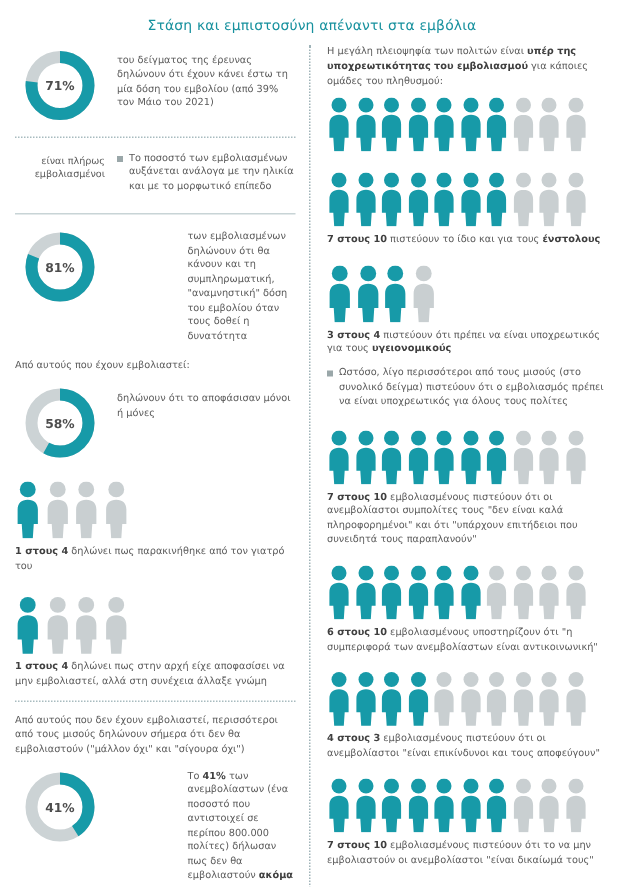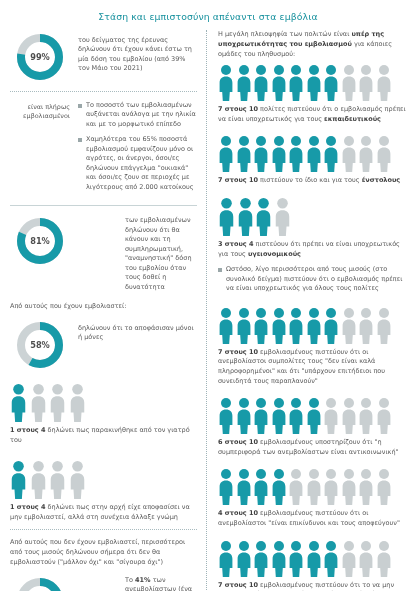--- a/index.html
+++ b/index.html
@@ -108,42 +108,38 @@
     <div class="col col-left">
 
       <div class="block">
         <div class="donut-row">
           <div class="donut-wrap">
             <div class="donut">
               <svg width="54" height="54" viewBox="0 0 54 54" aria-hidden="true">
                 <circle cx="27" cy="27" r="19" fill="none" stroke="#ccd3d5" stroke-width="8"></circle>
                 <circle cx="27" cy="27" r="19" fill="none" stroke="#179aa8" stroke-width="8" stroke-dasharray="91.9 27.5" stroke-dashoffset="0" transform="rotate(-90 27 27)"></circle>
               </svg>
-              <div class="pct">99%</div>
+              <div class="pct">71%</div>
             </div>
           </div>
           <div class="donut-text">του δείγματος της έρευνας δηλώνουν ότι έχουν κάνει έστω τη μία δόση του εμβολίου (από 39% τον Μάιο του 2021)</div>
         </div>
       </div>
 
       <div class="sep"></div>
 
       <div class="block">
         <div class="donut-row">
           <div class="donut-wrap">
             <div class="donut-caption">είναι πλήρως εμβολιασμένοι</div>
           </div>
           <div class="bullets">
             <div class="bullet">
               <span class="bsq"></span>
               <span class="btxt">Το ποσοστό των εμβολιασμένων αυξάνεται ανάλογα με την ηλικία και με το μορφωτικό επίπεδο</span>
-            </div>
-            <div class="bullet">
-              <span class="bsq"></span>
-              <span class="btxt">Χαμηλότερα του 65% ποσοστά εμβολιασμού εμφανίζουν μόνο οι αγρότες, οι άνεργοι, όσοι/ες δηλώνουν επάγγελμα "οικιακά" και όσοι/ες ζουν σε περιοχές με λιγότερους από 2.000 κατοίκους</span>
             </div>
           </div>
         </div>
       </div>
 
       <div class="sep solid"></div>
 
       <div class="block">
         <div class="donut-row">
           <div class="donut-wrap">
@@ -291,23 +287,20 @@
             </svg>
             <svg class="person" width="16" height="36" viewBox="0 0 16 36">
               <circle cx="8" cy="5" r="5" fill="#c9cfd1"></circle>
               <path d="M8 11.5c-4.1 0-6.4 2.3-6.4 6.3v9.1h2.6l.6 9h6.4l.6-9h2.6v-9.1c0-4-2.3-6.3-6.4-6.3z" fill="#c9cfd1"></path>
             </svg>
             <svg class="person" width="16" height="36" viewBox="0 0 16 36">
               <circle cx="8" cy="5" r="5" fill="#c9cfd1"></circle>
               <path d="M8 11.5c-4.1 0-6.4 2.3-6.4 6.3v9.1h2.6l.6 9h6.4l.6-9h2.6v-9.1c0-4-2.3-6.3-6.4-6.3z" fill="#c9cfd1"></path>
             </svg>
           </div>
-        <div class="caption">
-          <span class="b">7 στους 10</span><span> πολίτες πιστεύουν ότι ο εμβολιασμός πρέπει να είναι υποχρεωτικός για τους </span><span class="b">εκπαιδευτικούς</span>
-        </div>
       </div>
 
       <div class="spacer-10"></div>
 
       <div class="block">
         <div class="people">
             <svg class="person" width="16" height="36" viewBox="0 0 16 36">
               <circle cx="8" cy="5" r="5" fill="#179aa8"></circle>
               <path d="M8 11.5c-4.1 0-6.4 2.3-6.4 6.3v9.1h2.6l.6 9h6.4l.6-9h2.6v-9.1c0-4-2.3-6.3-6.4-6.3z" fill="#179aa8"></path>
             </svg>
@@ -525,21 +518,21 @@
             <svg class="person" width="16" height="36" viewBox="0 0 16 36">
               <circle cx="8" cy="5" r="5" fill="#c9cfd1"></circle>
               <path d="M8 11.5c-4.1 0-6.4 2.3-6.4 6.3v9.1h2.6l.6 9h6.4l.6-9h2.6v-9.1c0-4-2.3-6.3-6.4-6.3z" fill="#c9cfd1"></path>
             </svg>
             <svg class="person" width="16" height="36" viewBox="0 0 16 36">
               <circle cx="8" cy="5" r="5" fill="#c9cfd1"></circle>
               <path d="M8 11.5c-4.1 0-6.4 2.3-6.4 6.3v9.1h2.6l.6 9h6.4l.6-9h2.6v-9.1c0-4-2.3-6.3-6.4-6.3z" fill="#c9cfd1"></path>
             </svg>
           </div>
         <div class="caption">
-          <span class="b">4 στους 10</span><span> εμβολιασμένους πιστεύουν ότι οι ανεμβολίαστοι "είναι επικίνδυνοι και τους αποφεύγουν"</span>
+          <span class="b">4 στους 3</span><span> εμβολιασμένους πιστεύουν ότι οι ανεμβολίαστοι "είναι επικίνδυνοι και τους αποφεύγουν"</span>
         </div>
       </div>
 
       <div class="spacer-10"></div>
 
       <div class="block">
         <div class="people">
             <svg class="person" width="16" height="36" viewBox="0 0 16 36">
               <circle cx="8" cy="5" r="5" fill="#179aa8"></circle>
               <path d="M8 11.5c-4.1 0-6.4 2.3-6.4 6.3v9.1h2.6l.6 9h6.4l.6-9h2.6v-9.1c0-4-2.3-6.3-6.4-6.3z" fill="#179aa8"></path>

